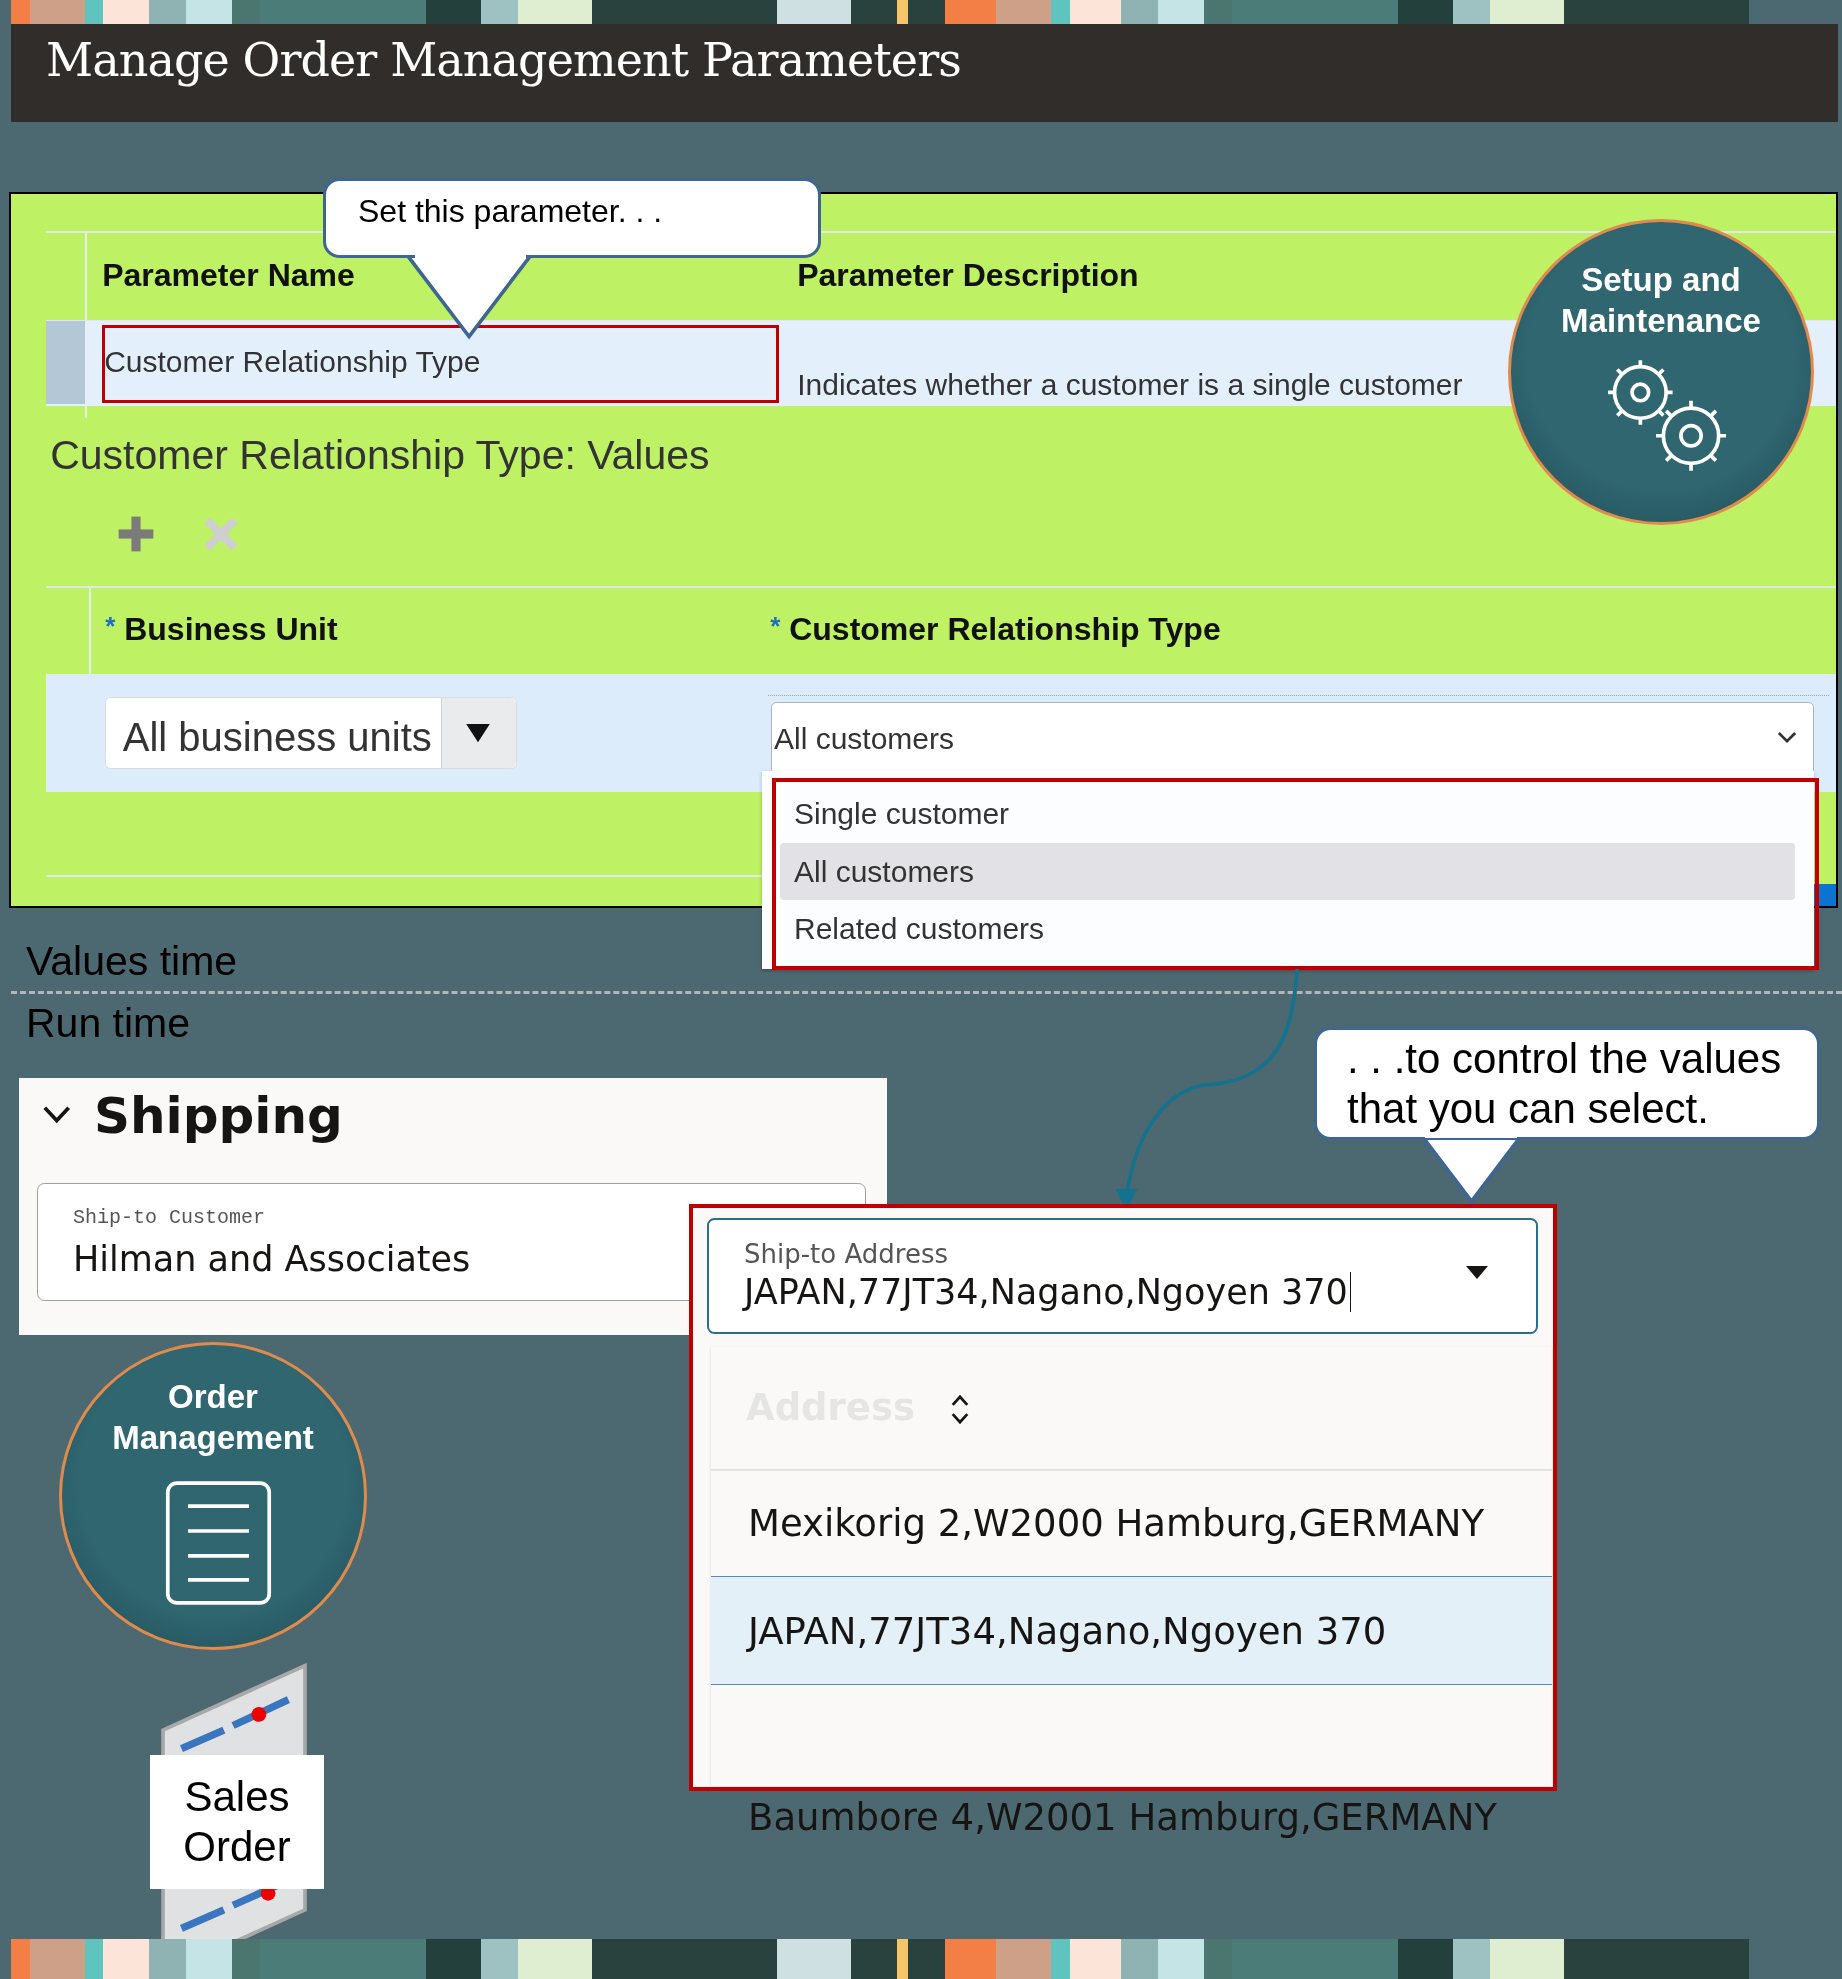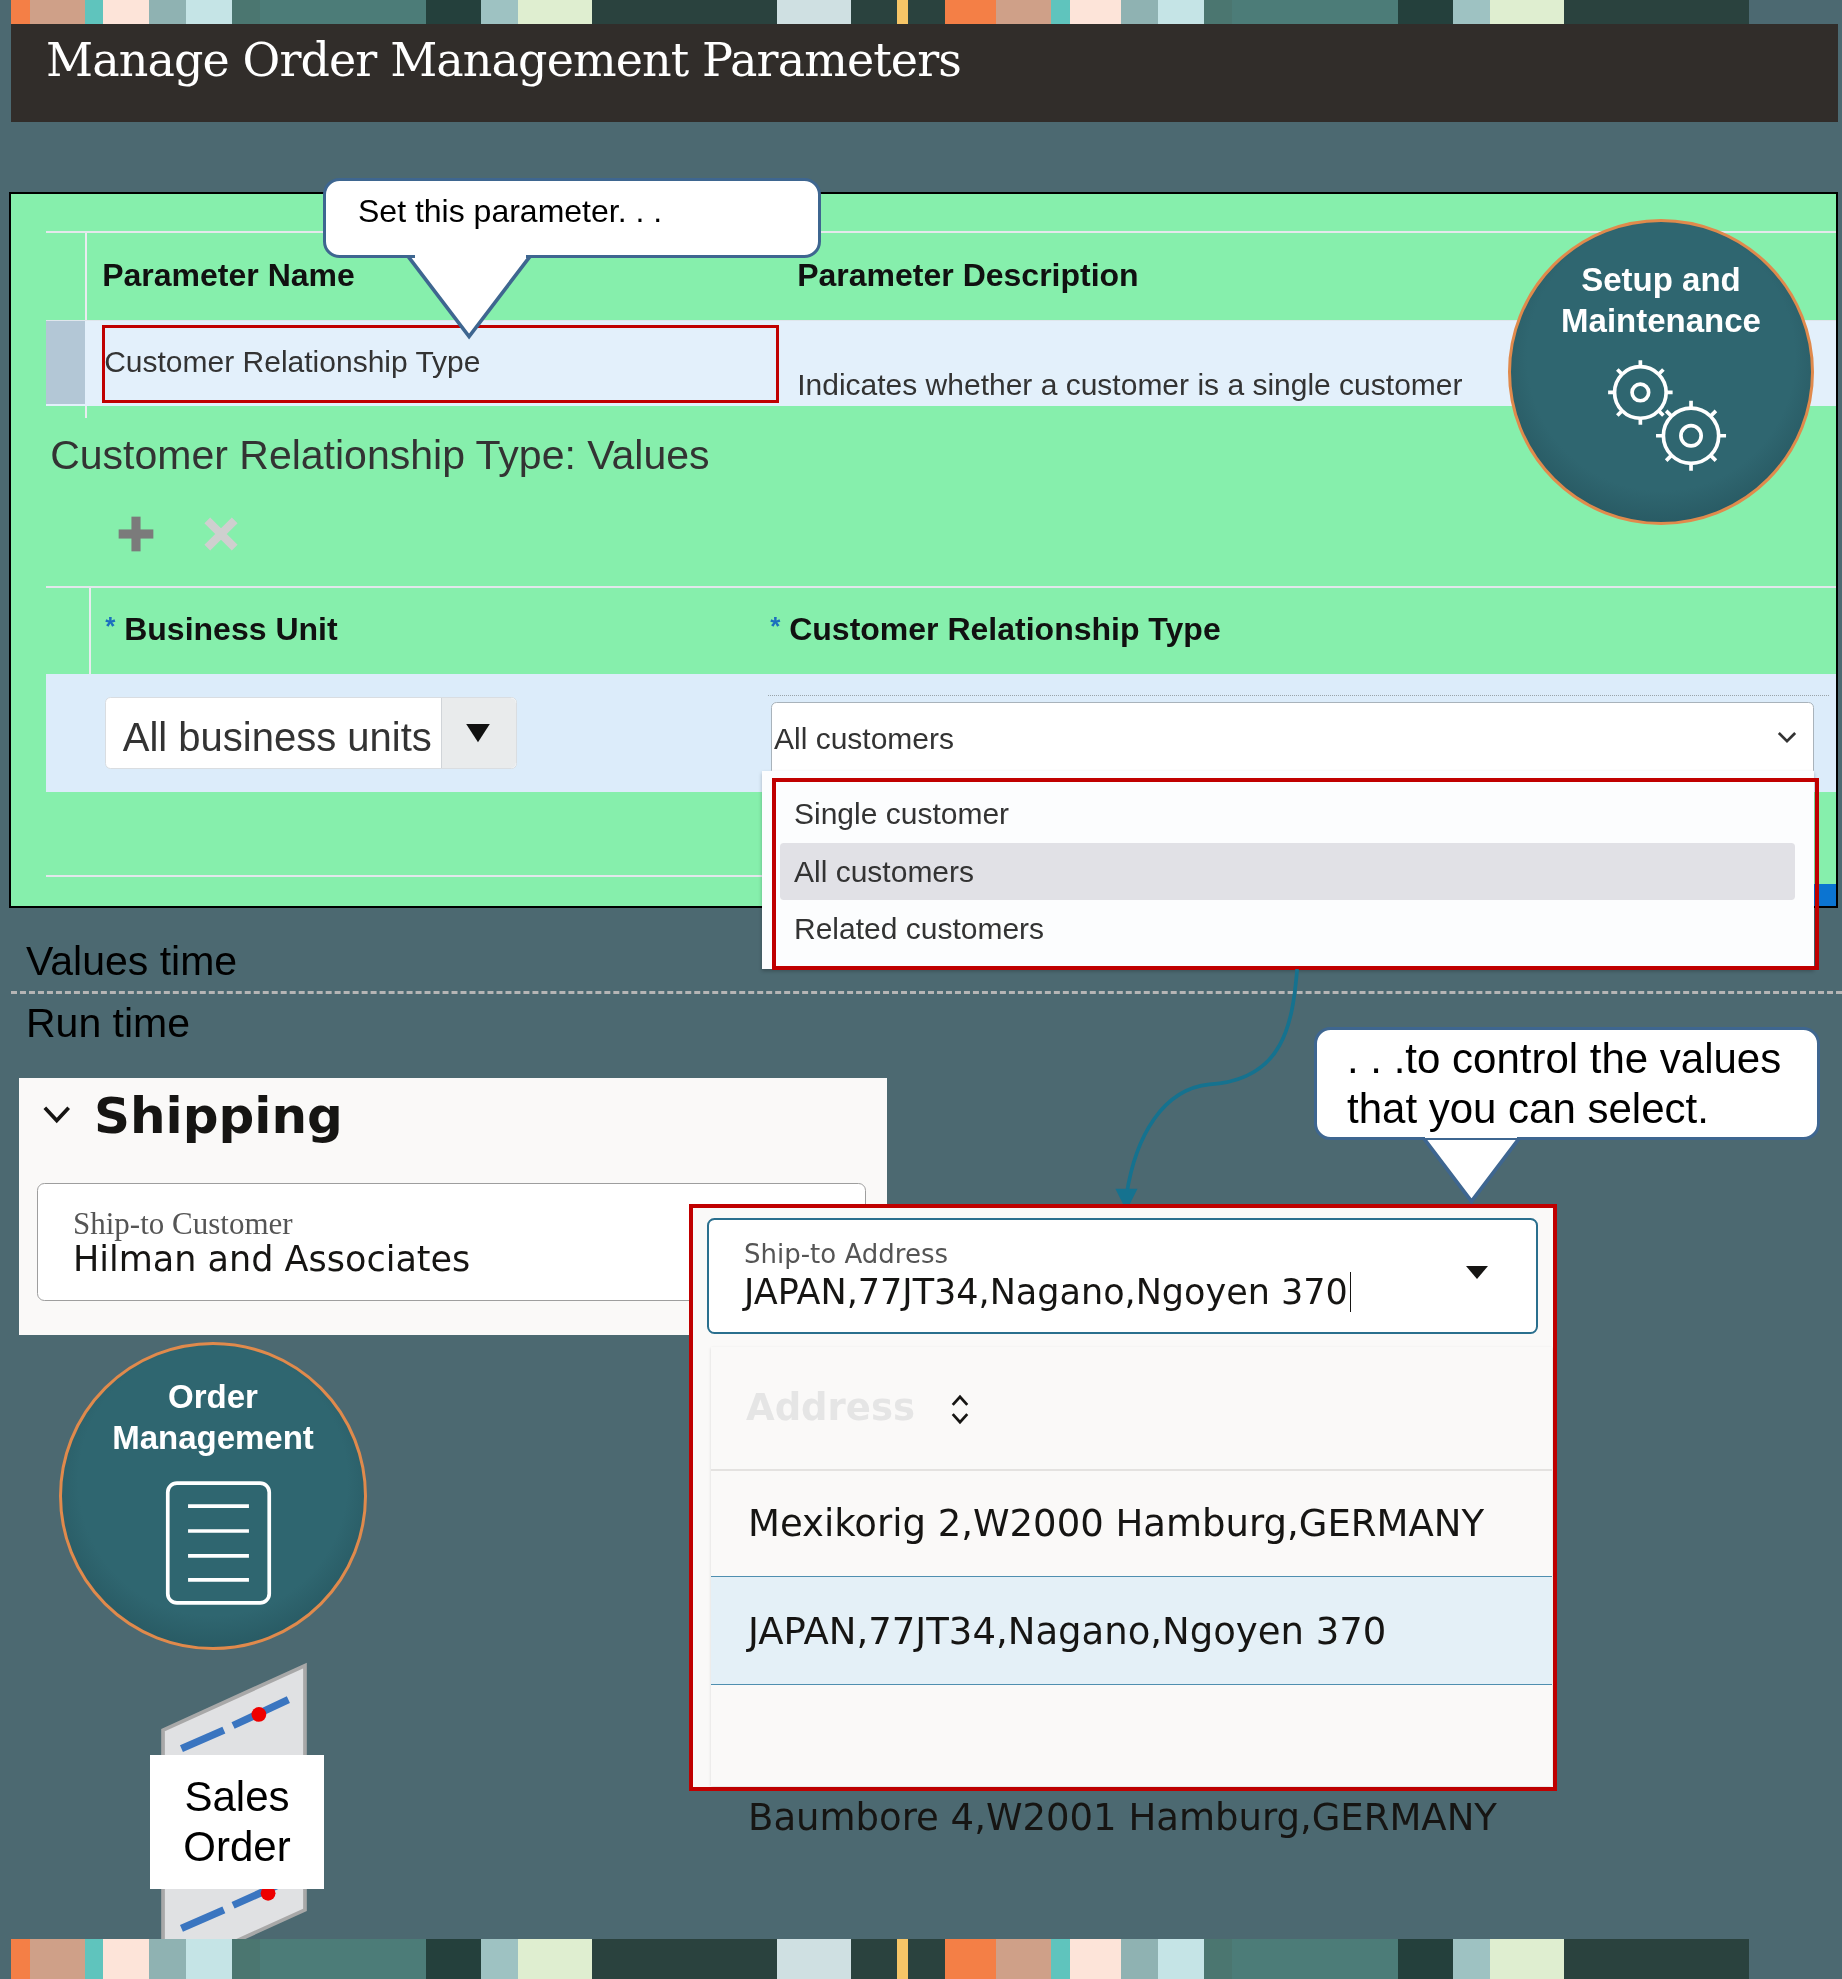--- a/index.html
+++ b/index.html
@@ -5,21 +5,21 @@
   html,body{margin:0;padding:0;}
   body{width:1842px;height:1980px;position:relative;overflow:hidden;background:#4c6971;font-family:"Liberation Sans",sans-serif;}
   .abs{position:absolute;}
   
   .strip{position:absolute;left:11px;right:0;height:24px;overflow:hidden;display:flex;}
   .strip span{display:block;height:100%;}
   
   .titlebar{left:11px;top:24px;width:1827px;height:98px;background:#312d2a;}
   .titlebar .t{position:absolute;left:35px;top:9.2px;color:#fff;font-family:"DejaVu Serif","Liberation Serif",serif;font-size:46px;letter-spacing:-0.9px;}
   
-  .panel{left:9.2px;top:192px;width:1829px;height:716px;background:#86efac;border:2.8px solid #000;box-sizing:border-box;overflow:hidden;}
+  .panel{left:9.2px;top:192px;width:1829px;height:716px;background:#bef264;border:2.8px solid #000;box-sizing:border-box;overflow:hidden;}
   .ptable-top{left:35px;top:37px;right:0;height:1.8px;background:#e4e8ec;}
   .pcolsep{left:74px;top:39px;width:1.8px;height:185px;background:#e8ecef;}
   .ph{font-weight:bold;font-size:32px;color:#111;}
   .prow{left:35px;top:126px;right:0;height:85px;background:#e3f0fb;border-top:1.8px solid #dfe6ec;}
   .prow-handle{left:35px;top:127px;width:39px;height:83px;background:#b3c7d6;}
   .redbox{border:3.7px solid #c00000;box-sizing:border-box;}
   .cell-text{font-size:30px;color:#333;}
   .sec-title{font-size:41px;color:#333;}
   .tool-icon{font-size:48px;font-weight:bold;}
   .bu-select{left:94px;top:503px;width:412px;height:72px;background:#fff;border:0.9px solid #d9dde1;border-radius:5.5px;box-sizing:border-box;}
@@ -32,21 +32,21 @@
   .dd-sel{left:780px;top:843px;width:1015px;height:57px;background:#e1e1e6;border-radius:3.7px;}
   
   .callout{background:#fff;border:3.7px solid #3e6690;border-radius:16.6px;box-sizing:border-box;}
   
   .lbl-time{font-size:41px;color:#000;}
   .dash{left:11px;top:991px;width:1831px;height:0;border-top:3.7px dashed #b5b5b5;}
   
   .ship-card{left:18.5px;top:1078px;width:868px;height:257px;background:#faf9f8;}
   .ship-title{left:94px;top:1087px;font-size:50px;font-weight:bold;color:#161513;font-family:"DejaVu Sans",sans-serif;}
   .field{background:#fff;border:1.8px solid #9e9e9e;border-radius:7.4px;box-sizing:border-box;}
-  .field .lab{position:absolute;font-size:31px;color:#555;font-family:Liberation Serif, serif;}
+  .field .lab{position:absolute;font-size:20px;color:#555;font-family:Liberation Mono, monospace;}
   .field .val{position:absolute;font-size:35px;color:#161513;font-family:"DejaVu Sans",sans-serif;}
   .addr-wrap{left:689px;top:1204px;width:868px;height:587px;background:#faf9f8;border:4.6px solid #c00000;box-sizing:border-box;}
   .addr-field{left:707px;top:1218px;width:831px;height:116px;border:2.8px solid #2a6f8e;border-radius:7.4px;background:#fff;box-sizing:border-box;}
   .addr-list{left:711px;top:1347px;width:841px;height:439px;background:#faf9f8;box-shadow:0 0.9px 2.8px rgba(0,0,0,.15);}
   .addr-row{position:absolute;left:711px;width:841px;font-size:37px;color:#161513;font-family:"DejaVu Sans",sans-serif;}
   .addr-row .tx{position:absolute;left:37px;}
   
   .circle{border-radius:50%;background:radial-gradient(circle at 50% 45%,#2f6670 60%,#1e474f 100%);border:3.7px solid #e08a4c;box-sizing:border-box;}
   .circle .ct{position:absolute;left:0;right:0;text-align:center;color:#fff;font-weight:bold;font-size:33px;line-height:41px;}
   .sales-label{left:150px;top:1755px;width:174px;height:134px;background:#fff;text-align:center;font-size:42px;color:#000;line-height:50px;padding-top:16.6px;box-sizing:border-box;}

